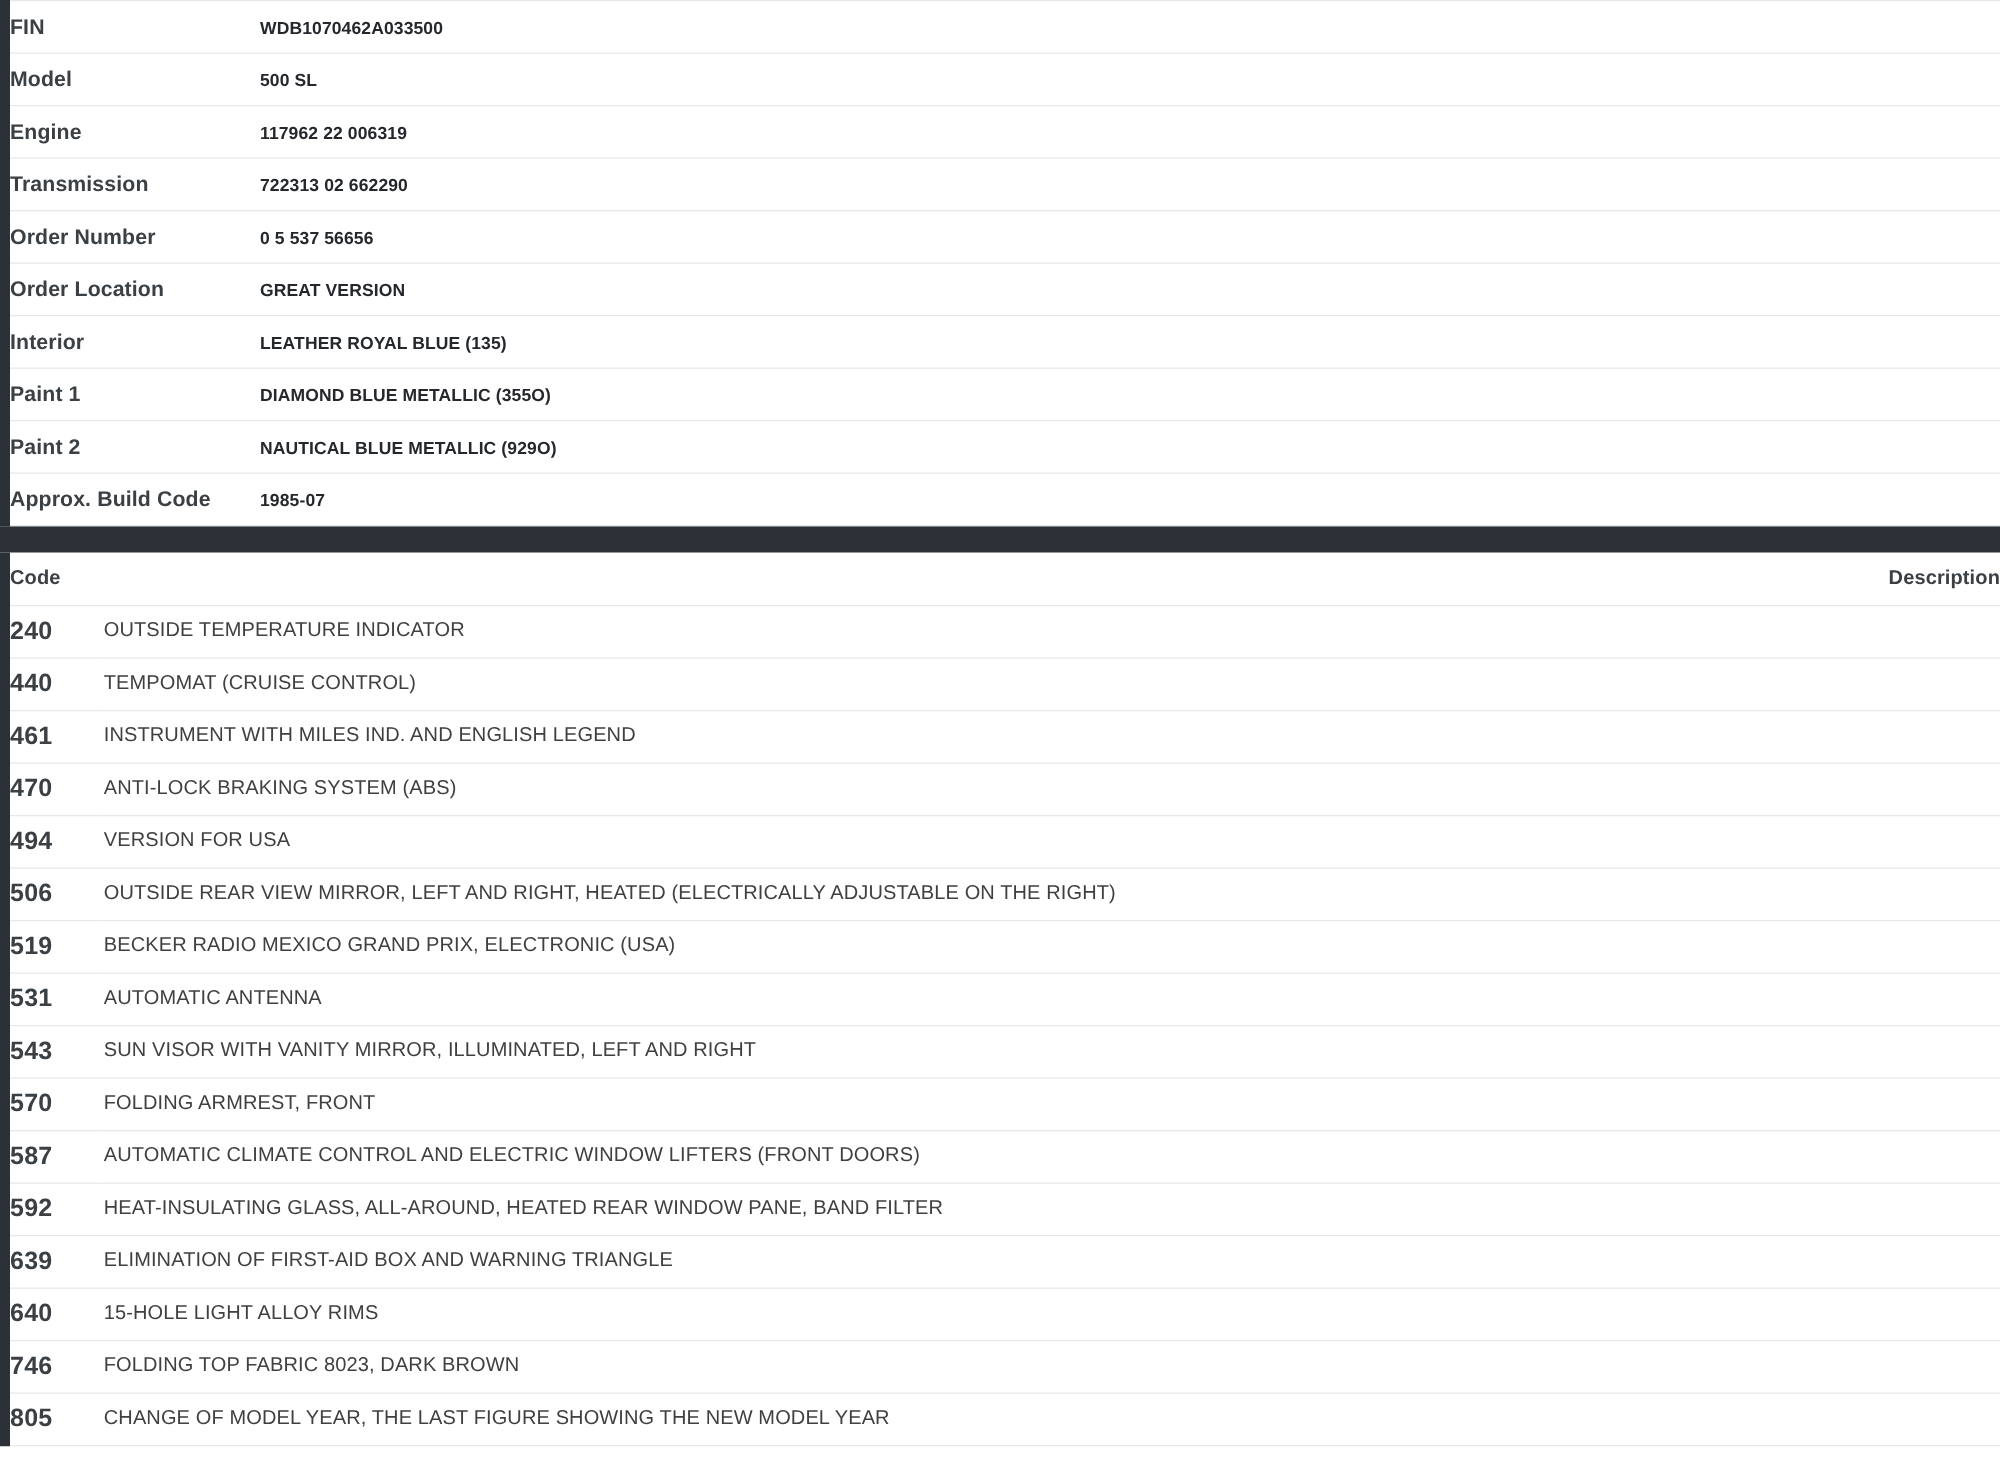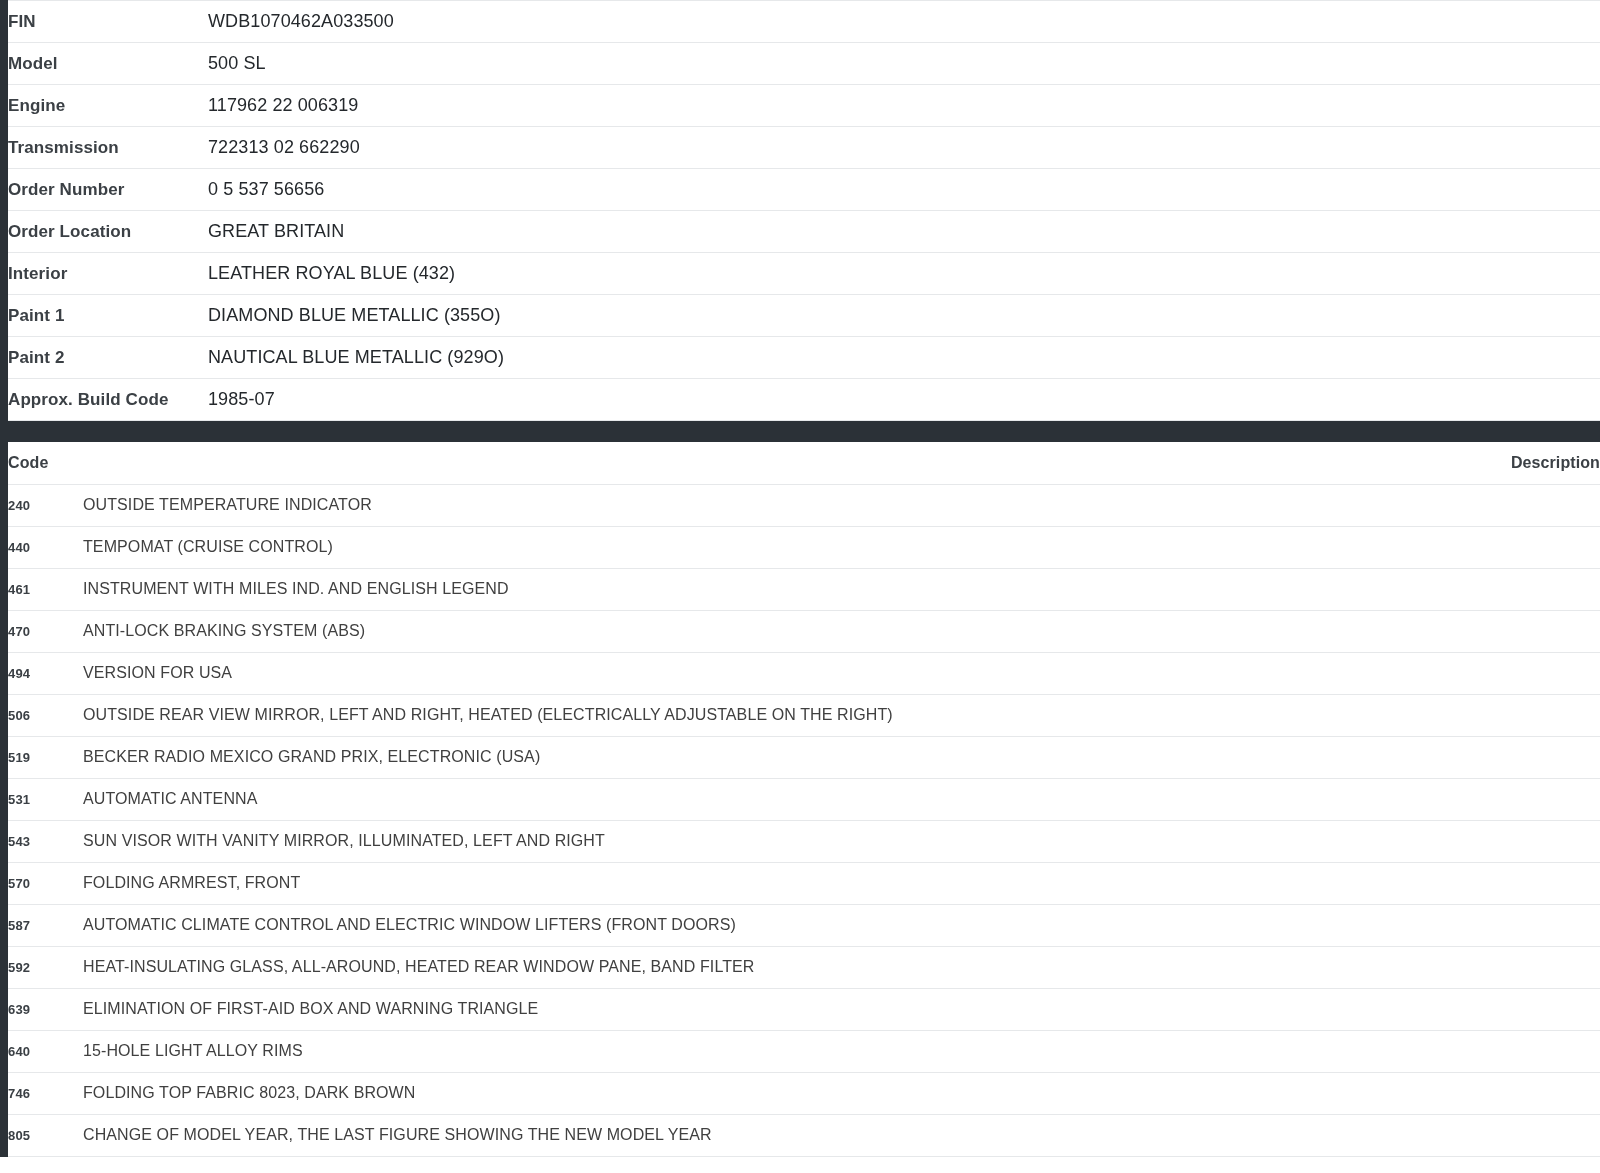--- a/index.html
+++ b/index.html
@@ -36,22 +36,22 @@
   }
   .v-label {
     width: 200px;
     padding-left: 20px;
     font-size: 17px;
     font-weight: bold;
     color: #3b4045;
     letter-spacing: 0.1px;
   }
   .v-value {
-    font-size: 18px;
-    font-weight: normal;
+    font-size: 14px;
+    font-weight: bold;
     color: #24282c;
     padding-left: 1px;
     letter-spacing: 0.1px;
   }
 
   
   .vehicle-wrap {
     position: relative;
     padding-left: 8px;
   }
@@ -102,21 +102,21 @@
   }
   .codes-table thead th {
     font-size: 16px;
     font-weight: bold;
     color: #3b4045;
     letter-spacing: 0.1px;
   }
   .c-code {
     width: 75px;
     padding-left: 12px;
-    font-size: 13px;
+    font-size: 20px;
     font-weight: bold;
     color: #3b4045;
     letter-spacing: 0.2px;
   }
   .c-desc {
     padding-left: 87px;
     font-size: 16px;
     font-weight: normal;
     color: #404040;
     letter-spacing: 0.1px;
@@ -144,25 +144,25 @@
         <tr>
           <td class="v-label">Transmission</td>
           <td class="v-value">722313 02 662290</td>
         </tr>
         <tr>
           <td class="v-label">Order Number</td>
           <td class="v-value">0 5 537 56656</td>
         </tr>
         <tr>
           <td class="v-label">Order Location</td>
-          <td class="v-value">GREAT BRITAIN</td>
+          <td class="v-value">GREAT VERSION</td>
         </tr>
         <tr>
           <td class="v-label">Interior</td>
-          <td class="v-value">LEATHER ROYAL BLUE (432)</td>
+          <td class="v-value">LEATHER ROYAL BLUE (135)</td>
         </tr>
         <tr>
           <td class="v-label">Paint 1</td>
           <td class="v-value">DIAMOND BLUE METALLIC (355O)</td>
         </tr>
         <tr>
           <td class="v-label">Paint 2</td>
           <td class="v-value">NAUTICAL BLUE METALLIC (929O)</td>
         </tr>
         <tr>

